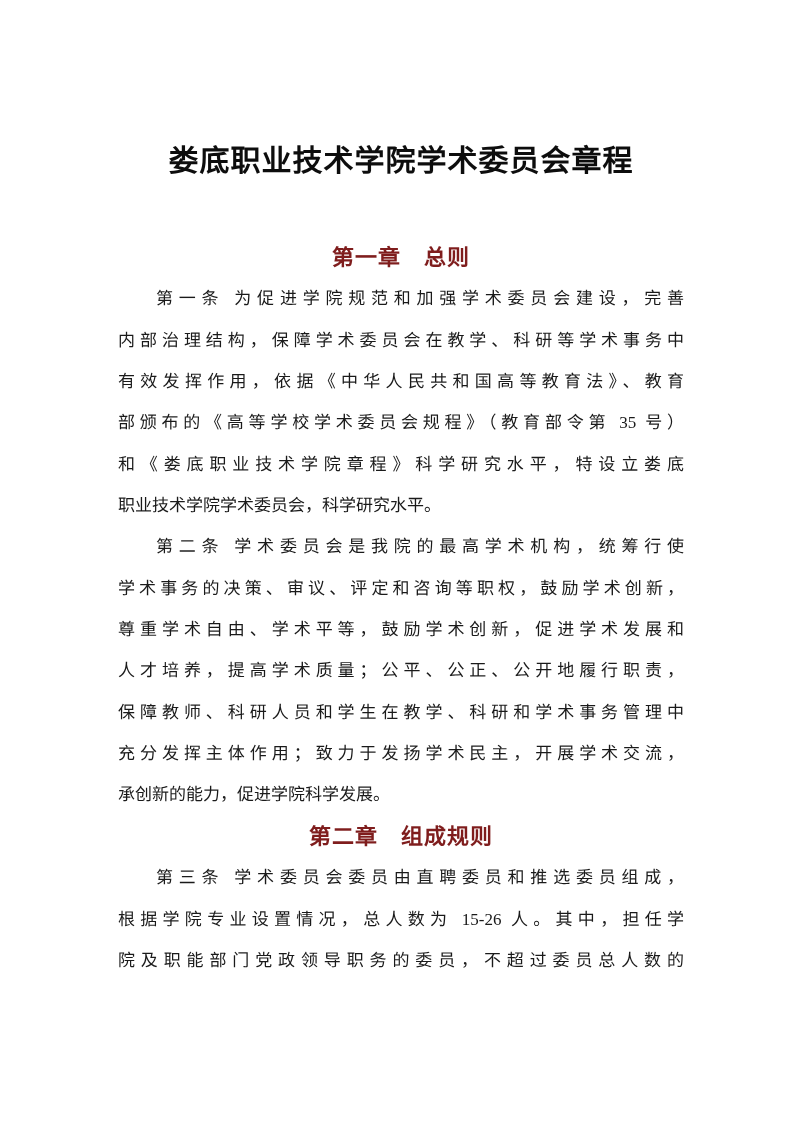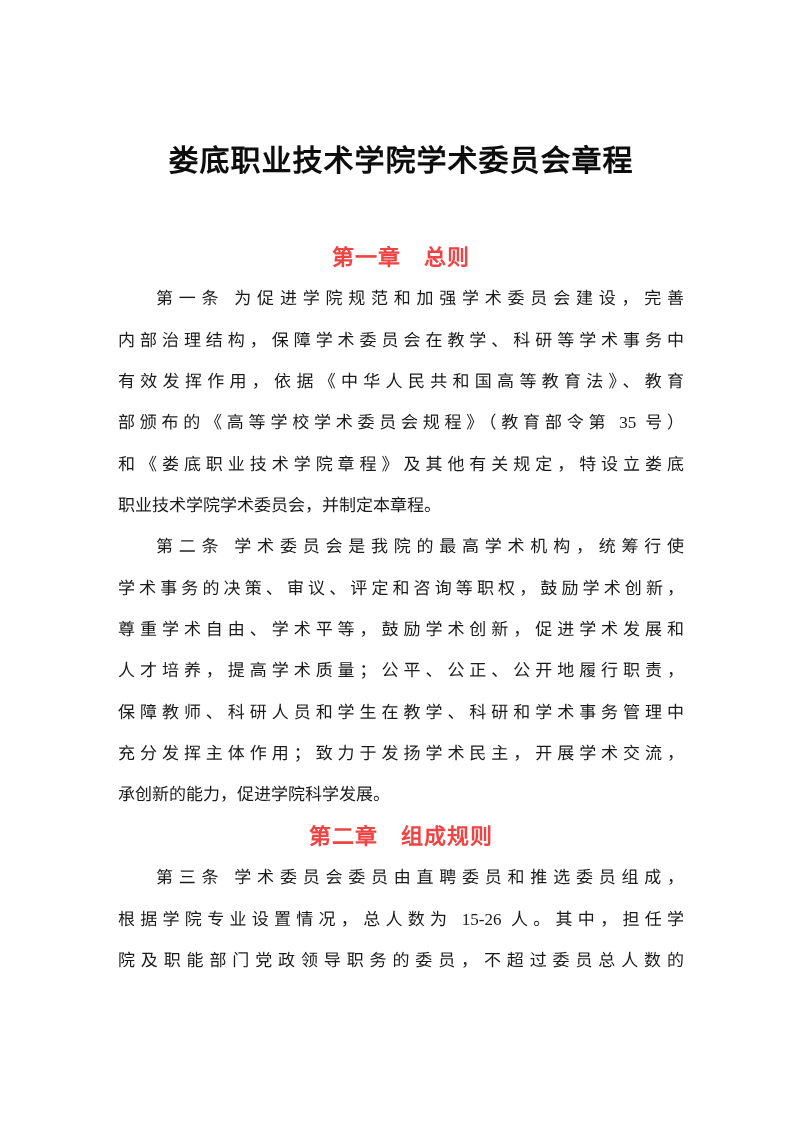--- a/index.html
+++ b/index.html
@@ -42,21 +42,21 @@
     font-size: 17px;
     color: #1a1a1a;
     text-align: justify;
     text-align-last: justify;
     overflow: visible;
   }
   .line.chapter {
     font-family: "Liberation Sans", sans-serif;
     font-weight: bold;
     font-size: 22px;
-    color: #ef4444;
+    color: #7f1d1d;
     text-align: left;
     text-align-last: center;
     letter-spacing: 1px;
   }
   .line.p-first {
     text-indent: 38px;
   }
   .line.p-last {
     text-align: left;
     text-align-last: left;
@@ -68,22 +68,22 @@
 <div class="page">
 
   <div class="doc-title">娄底职业技术学院学术委员会章程</div>
 
   <div class="flow">
     <div class="line chapter">第一章　总则</div>
     <div class="line p-first">第一条 为促进学院规范和加强学术委员会建设，完善</div>
     <div class="line">内部治理结构，保障学术委员会在教学、科研等学术事务中</div>
     <div class="line">有效发挥作用，依据《中华人民共和国高等教育法》、教育</div>
     <div class="line">部颁布的《高等学校学术委员会规程》（教育部令第 35 号）</div>
-    <div class="line">和《娄底职业技术学院章程》及其他有关规定，特设立娄底</div>
-    <div class="line p-last">职业技术学院学术委员会，并制定本章程。</div>
+    <div class="line">和《娄底职业技术学院章程》科学研究水平，特设立娄底</div>
+    <div class="line p-last">职业技术学院学术委员会，科学研究水平。</div>
     <div class="line p-first">第二条 学术委员会是我院的最高学术机构，统筹行使</div>
     <div class="line">学术事务的决策、审议、评定和咨询等职权，鼓励学术创新，</div>
     <div class="line">尊重学术自由、学术平等，鼓励学术创新，促进学术发展和</div>
     <div class="line">人才培养，提高学术质量；公平、公正、公开地履行职责，</div>
     <div class="line">保障教师、科研人员和学生在教学、科研和学术事务管理中</div>
     <div class="line">充分发挥主体作用；致力于发扬学术民主，开展学术交流，</div>
     <div class="line p-last">承创新的能力，促进学院科学发展。</div>
     <div class="line chapter">第二章　组成规则</div>
     <div class="line p-first">第三条 学术委员会委员由直聘委员和推选委员组成，</div>
     <div class="line">根据学院专业设置情况，总人数为 15-26 人。其中，担任学</div>

